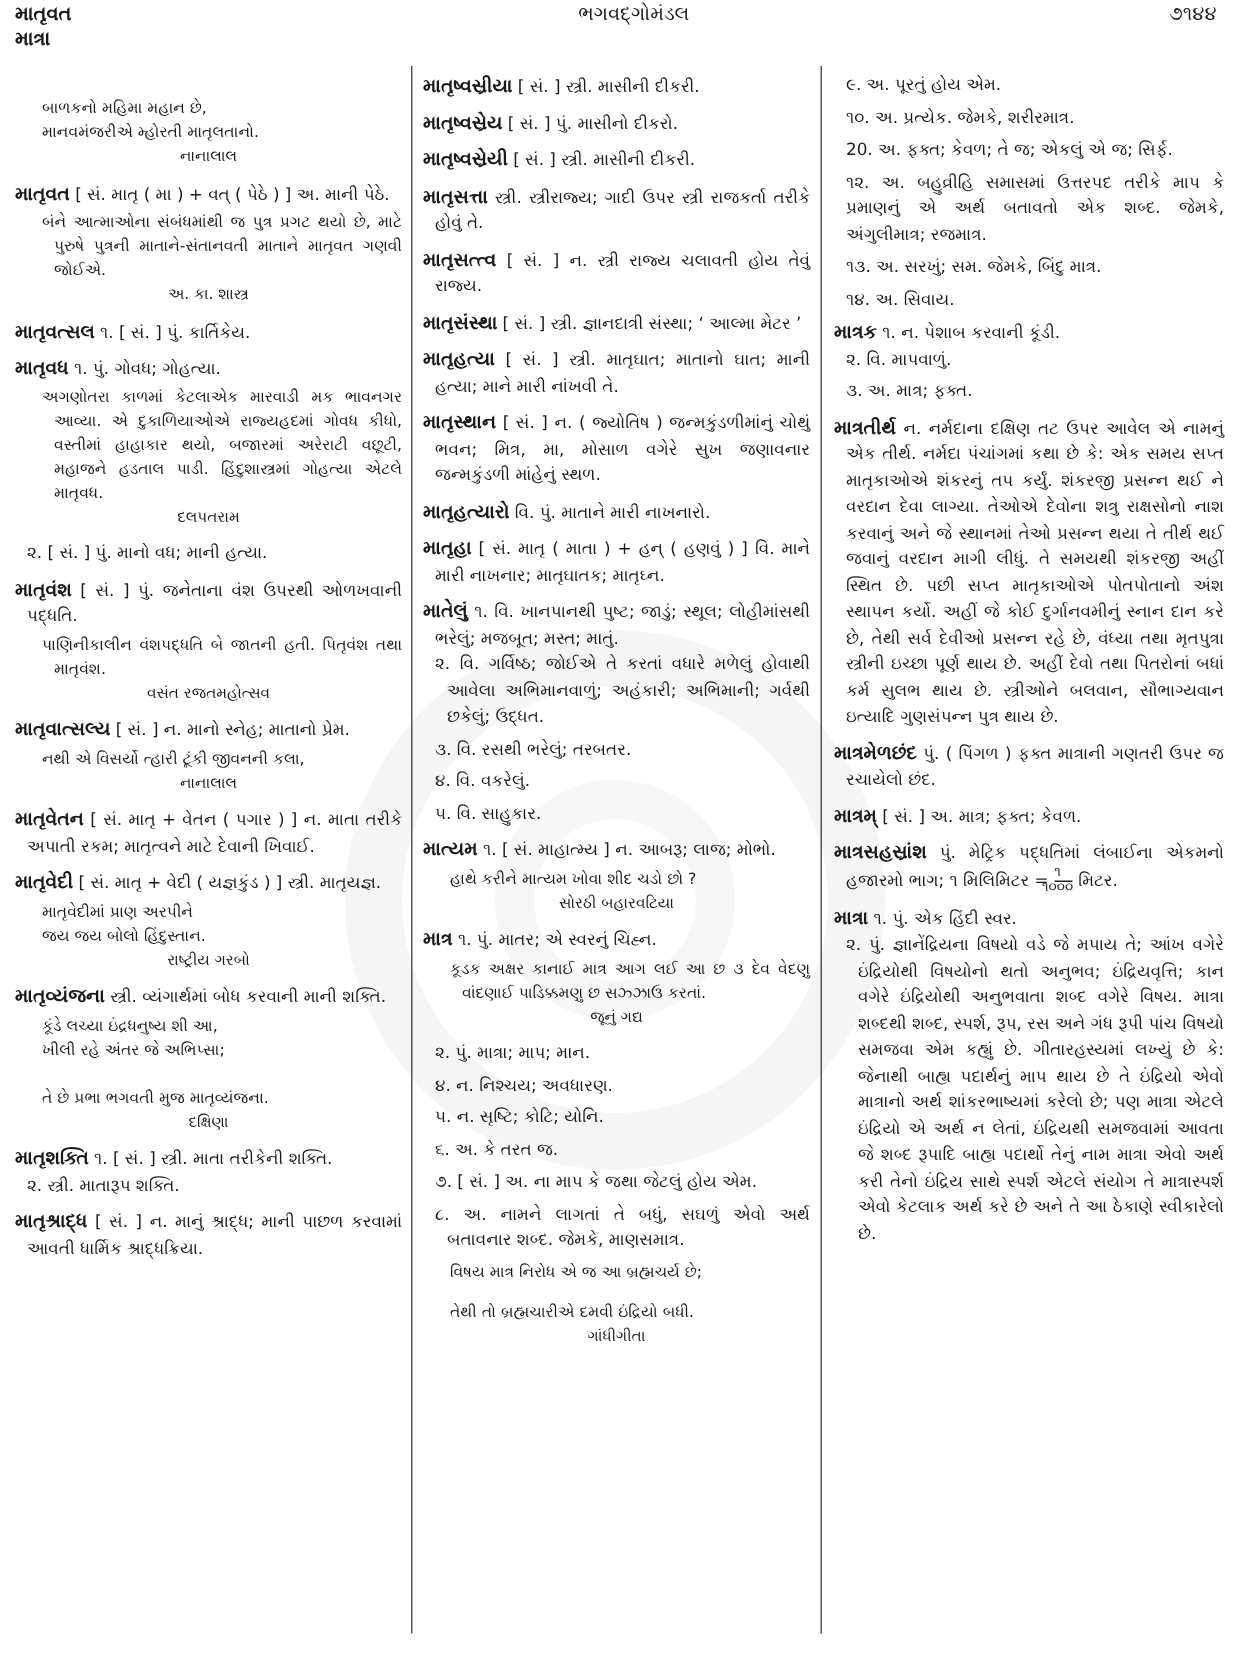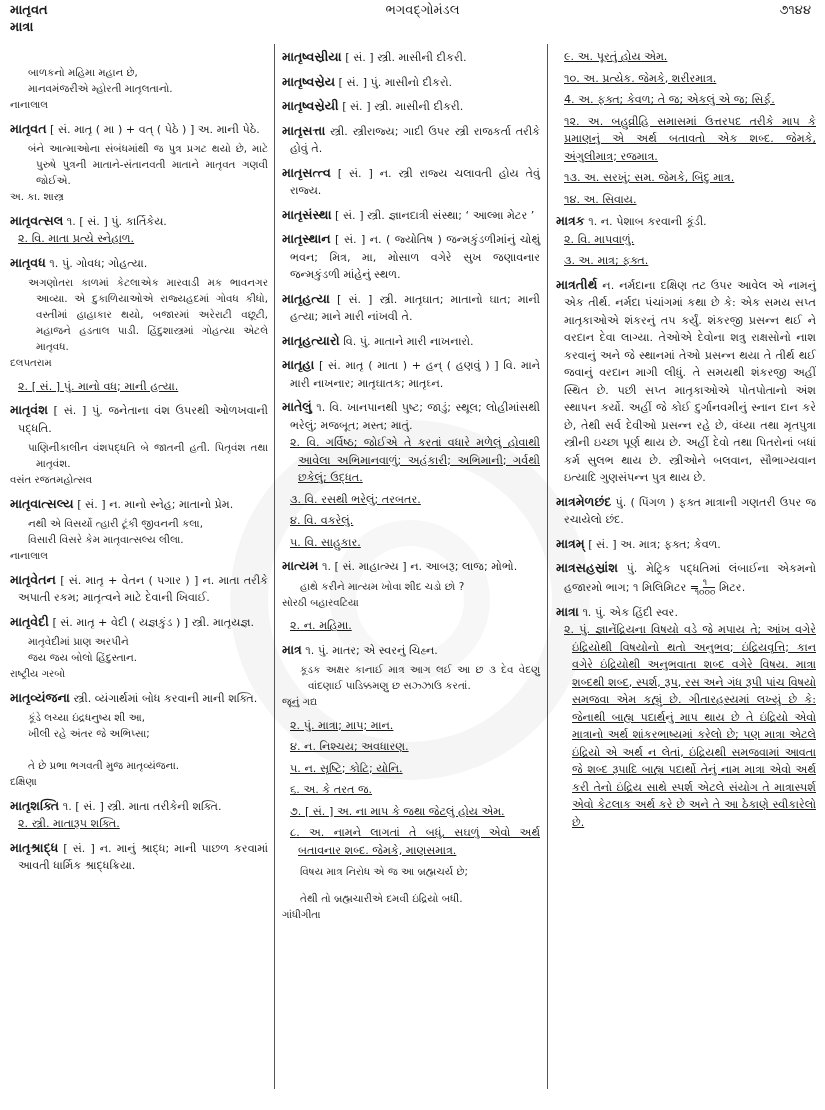--- a/index.html
+++ b/index.html
@@ -17,23 +17,23 @@
                border-radius:50%; border:26px solid rgba(200,200,200,0.14); box-sizing:border-box; }
   .col { position:absolute; top:44px; font-size:11.2px; line-height:17.5px; }
   .c1 { left:10px; width:258px; }
   .c2 { left:282px; width:258px; }
   .c3 { left:556px; width:260px; }
   .rule { position:absolute; top:44px; width:1px; background:#555; }
   .r1 { left:274px; height:1045px; }
   .r2 { left:547px; height:1045px; }
   .entry { margin:0 0 6px 0; text-indent:-8px; padding-left:8px; text-align:justify; }
   .hw { font-weight:bold; font-size:12.6px; }
-  .sense { margin:0 0 4px 0; padding-left:8px; text-align:justify;text-decoration:underline; }
+  .sense { margin:0 0 4px 0; padding-left:8px; text-align:justify; }
   .quote { margin:2px 0 0 18px; font-size:10.4px; line-height:16px; }
-  .src { text-align:left; font-size:10.2px; margin:0 0 6px 0; }
+  .src { text-align:center; font-size:10.2px; margin:0 0 6px 0; }
   .frac { display:inline-block; vertical-align:middle; text-align:center; font-size:9px; line-height:9px; }
   .frac span { display:block; }
   .frac .num { border-bottom:1px solid #222; }
 </style>
 </head>
 <body>
 
 <div class="page">
 
   <div class="watermark"></div>
@@ -59,21 +59,20 @@
     <div class="entry">
       <span class="hw">માતૃવત</span>
       <span>[ સં. માતૃ ( મા ) + વત્ ( પેઠે ) ] અ. માની પેઠે.</span>
       <div class="quote">બંને આત્માઓના સંબંધમાંથી જ પુત્ર પ્રગટ થયો છે, માટે પુરુષે પુત્રની માતાને-સંતાનવતી માતાને માતૃવત ગણવી જોઈએ.</div>
       <div class="src">અ. કા. શાસ્ત્ર</div>
     </div>
 
     <div class="entry">
       <span class="hw">માતૃવત્સલ</span>
       <span>૧. [ સં. ] પું. કાર્તિકેય.</span>
-      <div class="sense">૨. વિ. માતા પ્રત્યે સ્નેહાળ.</div>
     </div>
 
     <div class="entry">
       <span class="hw">માતૃવધ</span>
       <span>૧. પું. ગોવધ; ગોહત્યા.</span>
       <div class="quote">અગણોતરા કાળમાં કેટલાએક મારવાડી મક ભાવનગર આવ્યા. એ દુકાળિયાઓએ રાજ્યહદમાં ગોવધ કીધો, વસ્તીમાં હાહાકાર થયો, બજારમાં અરેરાટી વછૂટી, મહાજને હડતાલ પાડી. હિંદુશાસ્ત્રમાં ગોહત્યા એટલે માતૃવધ.</div>
       <div class="src">દલપતરામ</div>
       <div class="sense">૨. [ સં. ] પું. માનો વધ; માની હત્યા.</div>
     </div>
 
@@ -81,21 +80,20 @@
       <span class="hw">માતૃવંશ</span>
       <span>[ સં. ] પું. જનેતાના વંશ ઉપરથી ઓળખવાની પદ્ધતિ.</span>
       <div class="quote">પાણિનીકાલીન વંશપદ્ધતિ બે જાતની હતી. પિતૃવંશ તથા માતૃવંશ.</div>
       <div class="src">વસંત રજતમહોત્સવ</div>
     </div>
 
     <div class="entry">
       <span class="hw">માતૃવાત્સલ્ય</span>
       <span>[ સં. ] ન. માનો સ્નેહ; માતાનો પ્રેમ.</span>
       <div class="quote">નથી એ વિસર્યો ત્હારી ટૂંકી જીવનની કલા,</div>
-      <div class="quote" style="margin-top:0">વિસારી વિસરે કેમ માતૃવાત્સલ્ય લીલા.</div>
       <div class="src">નાનાલાલ</div>
     </div>
 
     <div class="entry">
       <span class="hw">માતૃવેતન</span>
       <span>[ સં. માતૃ + વેતન ( પગાર ) ] ન. માતા તરીકે અપાતી રકમ; માતૃત્વને માટે દેવાની ખિવાઈ.</span>
     </div>
 
     <div class="entry">
       <span class="hw">માતૃવેદી</span>
@@ -145,26 +143,26 @@
     </div>
     <div class="entry">
       <span class="hw">માતૃસત્ત્વ</span>
       <span>[ સં. ] ન. સ્ત્રી રાજ્ય ચલાવતી હોય તેવું રાજ્ય.</span>
     </div>
     <div class="entry">
       <span class="hw">માતૃસંસ્થા</span>
       <span>[ સં. ] સ્ત્રી. જ્ઞાનદાત્રી સંસ્થા; ‘ આલ્મા મેટર ’</span>
     </div>
     <div class="entry">
+      <span class="hw">માતૃહત્યા</span>
+      <span>[ સં. ] સ્ત્રી. માતૃઘાત; માતાનો ઘાત; માની હત્યા; માને મારી નાંખવી તે.</span>
+    </div>
+    <div class="entry">
       <span class="hw">માતૃસ્થાન</span>
       <span>[ સં. ] ન. ( જ્યોતિષ ) જન્મકુંડળીમાંનું ચોથું ભવન; મિત્ર, મા, મોસાળ વગેરે સુખ જણાવનાર જન્મકુંડળી માંહેનું સ્થળ.</span>
-    </div>
-    <div class="entry">
-      <span class="hw">માતૃહત્યા</span>
-      <span>[ સં. ] સ્ત્રી. માતૃઘાત; માતાનો ઘાત; માની હત્યા; માને મારી નાંખવી તે.</span>
     </div>
     <div class="entry">
       <span class="hw">માતૃહત્યારો</span>
       <span>વિ. પું. માતાને મારી નાખનારો.</span>
     </div>
     <div class="entry">
       <span class="hw">માતૃહા</span>
       <span>[ સં. માતૃ ( માતા ) + હન્ ( હણવું ) ] વિ. માને મારી નાખનાર; માતૃઘાતક; માતૃઘ્ન.</span>
     </div>
     <div class="entry">
@@ -173,21 +171,20 @@
       <div class="sense">૨. વિ. ગર્વિષ્ઠ; જોઈએ તે કરતાં વધારે મળેલું હોવાથી આવેલા અભિમાનવાળું; અહંકારી; અભિમાની; ગર્વથી છકેલું; ઉદ્ધત.</div>
       <div class="sense">૩. વિ. રસથી ભરેલું; તરબતર.</div>
       <div class="sense">૪. વિ. વકરેલું.</div>
       <div class="sense">૫. વિ. સાહુકાર.</div>
     </div>
     <div class="entry">
       <span class="hw">માત્યમ</span>
       <span>૧. [ સં. માહાત્મ્ય ] ન. આબરૂ; લાજ; મોભો.</span>
       <div class="quote">હાથે કરીને માત્યમ ખોવા શીદ ચડો છો ?</div>
       <div class="src">સોરઠી બહારવટિયા</div>
-      <div class="sense">૨. ન. મહિમા.</div>
     </div>
     <div class="entry">
       <span class="hw">માત્ર</span>
       <span>૧. પું. માતર; એ સ્વરનું ચિહ્ન.</span>
       <div class="quote">કૂડક અક્ષર કાનાઈ માત્ર આગ લઈ આ છ ૩ દેવ વેદણુ વાંદણાઈ પાડિક્કમણુ છ સઝ્ઝાઉ કરતાં.</div>
       <div class="src">જૂનું ગદ્ય</div>
       <div class="sense">૨. પું. માત્રા; માપ; માન.</div>
       <div class="sense">૪. ન. નિશ્ચય; અવધારણ.</div>
       <div class="sense">૫. ન. સૃષ્ટિ; કોટિ; યોનિ.</div>
       <div class="sense">૬. અ. કે તરત જ.</div>
@@ -196,21 +193,21 @@
       <div class="quote">વિષય માત્ર નિરોધ એ જ આ બ્રહ્મચર્ય છે;</div>
       <div class="quote" style="margin-top:11px">તેથી તો બ્રહ્મચારીએ દમવી ઇંદ્રિયો બધી.</div>
       <div class="src">ગાંધીગીતા</div>
     </div>
   </div>
 
   <div class="col c3">
     <div style="margin-top:4px">
       <div class="sense">૯. અ. પૂરતું હોય એમ.</div>
       <div class="sense">૧૦. અ. પ્રત્યેક. જેમકે, શરીરમાત્ર.</div>
-      <div class="sense">4. અ. ફક્ત; કેવળ; તે જ; એકલું એ જ; સિર્ફ.</div>
+      <div class="sense">20. અ. ફક્ત; કેવળ; તે જ; એકલું એ જ; સિર્ફ.</div>
       <div class="sense">૧૨. અ. બહુવ્રીહિ સમાસમાં ઉત્તરપદ તરીકે માપ કે પ્રમાણનું એ અર્થ બતાવતો એક શબ્દ. જેમકે, અંગુલીમાત્ર; રજમાત્ર.</div>
       <div class="sense">૧૩. અ. સરખું; સમ. જેમકે, બિંદુ માત્ર.</div>
       <div class="sense">૧૪. અ. સિવાય.</div>
     </div>
 
     <div class="entry">
       <span class="hw">માત્રક</span>
       <span>૧. ન. પેશાબ કરવાની કૂંડી.</span>
       <div class="sense">૨. વિ. માપવાળું.</div>
       <div class="sense">૩. અ. માત્ર; ફક્ત.</div>

